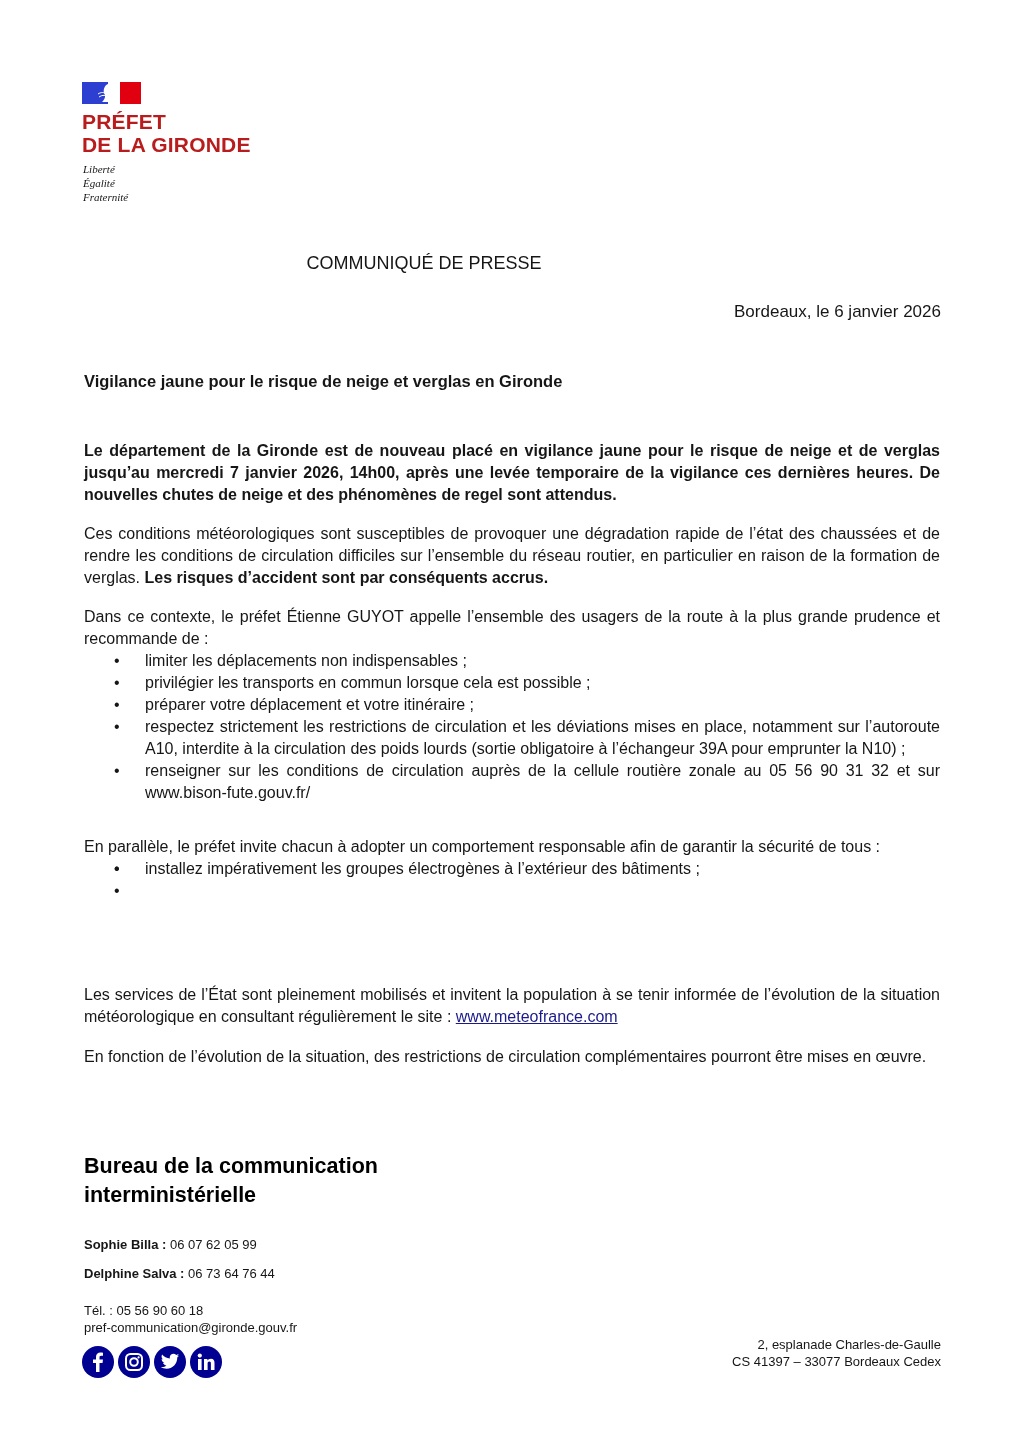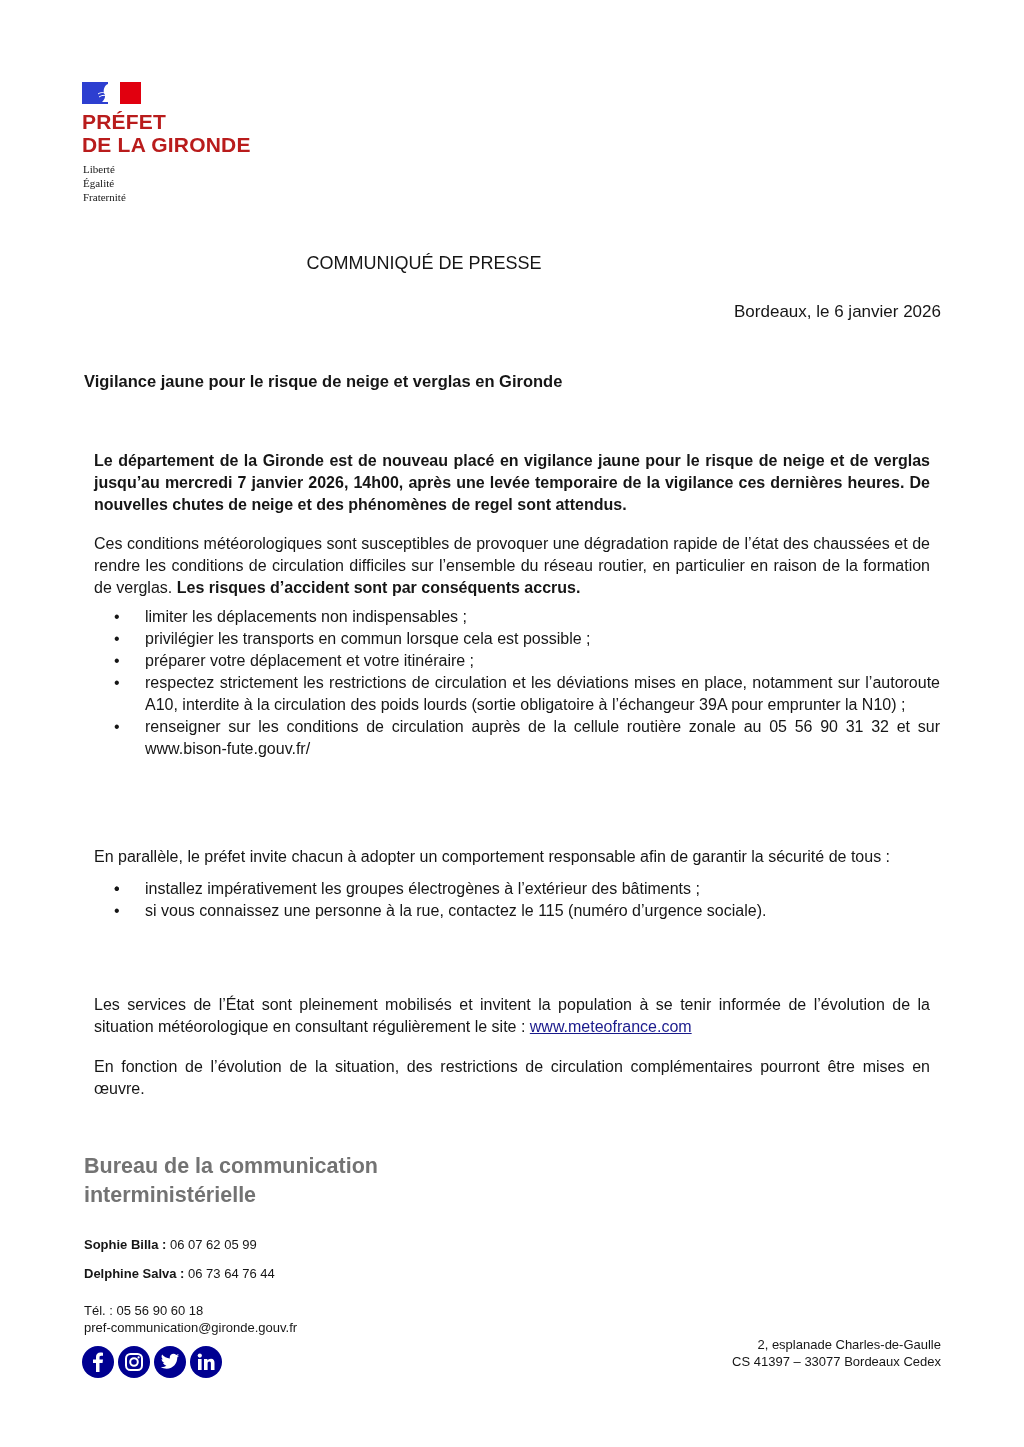--- a/index.html
+++ b/index.html
@@ -12,43 +12,43 @@
     .flag { left: 82px; top: 82px; width: 59px; height: 22px; position: absolute; }
     .flag .blue { position: absolute; left: 0; top: 0; width: 26px; height: 22px; background: #2d3fd0; }
     .flag .white { position: absolute; left: 26px; top: 0; width: 12px; height: 22px; background: #ffffff; }
     .flag .red { position: absolute; left: 38px; top: 0; width: 21px; height: 22px; background: #e1000f; }
     .flag .profile { position: absolute; left: 14px; top: 1px; width: 28px; height: 20px; }
     .logo-title {
       left: 82px; top: 110px; font-weight: bold; font-size: 21px; line-height: 23px;
       letter-spacing: 0.2px; color: #b91c1c;
     }
     .motto {
-      left: 83px; top: 162px; font-family: "Liberation Serif", serif; 
+      left: 83px; top: 162px; font-family: "Liberation Serif", serif; font-style: italic;
       font-size: 11px; line-height: 14px; color: #161616;
     }
     .doc-type { left: 0; width: 848px; top: 253px; text-align: center; font-size: 18px; }
     .doc-date { right: 83px; top: 302px; font-size: 17px; }
     .headline { left: 84px; top: 372px; font-weight: bold; font-size: 16.5px; }
     .body {
       left: 84px; width: 856px; font-size: 16px; line-height: 22px; text-align: justify;
     }
-    .body p { margin: 10px; }
+    .body p { margin: 0; }
     .body b { font-weight: bold; }
     .p1 { top: 440px; font-weight: bold; }
     .p2 { top: 523px; }
     .p3 { top: 606px; }
     .p4 { top: 836px; }
     .p5 { top: 984px; }
     .p6 { top: 1046px; }
     ul.bullets { list-style: none; margin: 0; padding: 0; }
     ul.bullets li { position: relative; padding-left: 61px; }
     ul.bullets li .dot { position: absolute; left: 30px; top: 0; }
     .link { color: #1a1a8c; text-decoration: underline; cursor: pointer; }
     .bureau {
-      left: 84px; top: 1152px; font-weight: bold; font-size: 21.5px; line-height: 29px; color: #737373;
+      left: 84px; top: 1152px; font-weight: bold; font-size: 21.5px; line-height: 29px; color: #000000;
     }
     .contact { left: 84px; font-size: 13px; }
     .contact b { font-weight: bold; }
     .c1 { top: 1229px; margin-top: 8px; }
     .c2 { top: 1266px; }
     .c3 { top: 1302px; line-height: 17px; }
     .social { left: 82px; top: 1346px; display: flex; gap: 4px; }
     .social .circle {
       width: 32px; height: 32px; border-radius: 50%; background: #000091;
       display: flex; align-items: center; justify-content: center; cursor: pointer;
@@ -86,35 +86,36 @@
 
 <div class="abs body p1">
   <p>Le département de la Gironde est de nouveau placé en vigilance jaune pour le risque de neige et de verglas jusqu’au mercredi 7 janvier 2026, 14h00, après une levée temporaire de la vigilance ces dernières heures. De nouvelles chutes de neige et des phénomènes de regel sont attendus.</p>
 </div>
 
 <div class="abs body p2">
   <p><span>Ces conditions météorologiques sont susceptibles de provoquer une dégradation rapide de l’état des chaussées et de rendre les conditions de circulation difficiles sur l’ensemble du réseau routier, en particulier en raison de la formation de verglas. </span><b>Les risques d’accident sont par conséquents accrus.</b></p>
 </div>
 
 <div class="abs body p3">
+  <p>Dans ce contexte, le préfet Étienne GUYOT appelle l’ensemble des usagers de la route à la plus grande prudence et recommande de :</p>
   <ul class="bullets">
     <li><span class="dot">•</span><span>limiter les déplacements non indispensables ;</span></li>
     <li><span class="dot">•</span><span>privilégier les transports en commun lorsque cela est possible ;</span></li>
     <li><span class="dot">•</span><span>préparer votre déplacement et votre itinéraire ;</span></li>
     <li><span class="dot">•</span><span>respectez strictement les restrictions de circulation et les déviations mises en place, notamment sur l’autoroute A10, interdite à la circulation des poids lourds (sortie obligatoire à l’échangeur 39A pour emprunter la N10) ;</span></li>
     <li><span class="dot">•</span><span>renseigner sur les conditions de circulation auprès de la cellule routière zonale au 05 56 90 31 32 et sur www.bison-fute.gouv.fr/</span></li>
   </ul>
 </div>
 
 <div class="abs body p4">
   <p>En parallèle, le préfet invite chacun à adopter un comportement responsable afin de garantir la sécurité de tous :</p>
   <ul class="bullets">
     <li><span class="dot">•</span></li>
     <li><span class="dot">•</span><span>installez impérativement les groupes électrogènes à l’extérieur des bâtiments ;</span></li>
-    <li><span class="dot">•</span><span>si vous connaissez une personne à la rue, contactez le 115 (numéro d’urgence sociale).</span></li>
+    <li><span class="dot">•</span></li>
   </ul>
 </div>
 
 <div class="abs body p5">
   <p><span>Les services de l’État sont pleinement mobilisés et invitent la population à se tenir informée de l’évolution de la situation météorologique en consultant régulièrement le site : </span><span class="link">www.meteofrance.com</span></p>
 </div>
 
 <div class="abs body p6">
   <p>En fonction de l’évolution de la situation, des restrictions de circulation complémentaires pourront être mises en œuvre.</p>
 </div>

